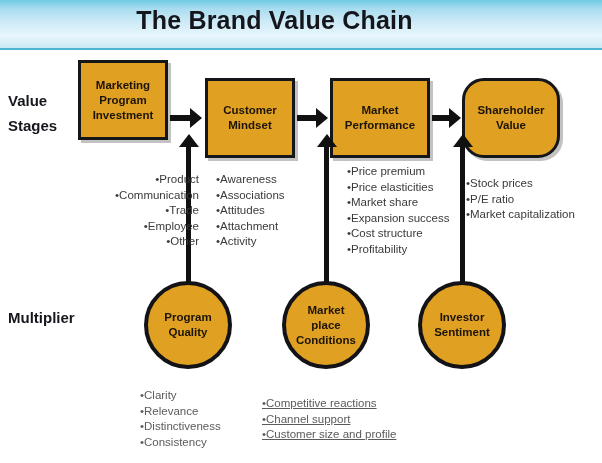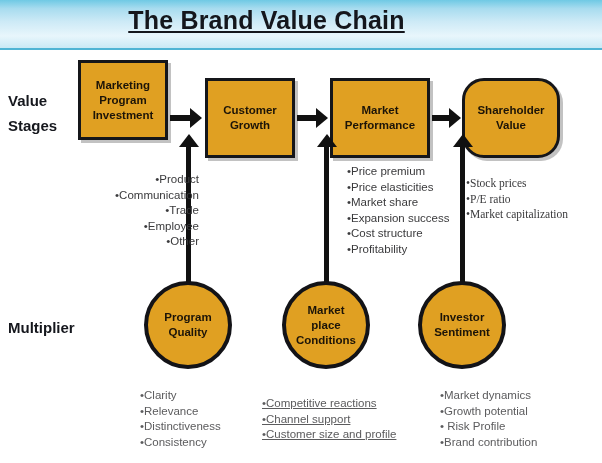--- a/index.html
+++ b/index.html
@@ -11,34 +11,33 @@
   }
   #stage{position:relative;width:602px;height:463px;}
 
   
   .header{
     position:absolute;left:0;top:0;width:602px;height:48px;
     background:linear-gradient(to bottom,#6fc9e4 0%,#a8dcef 18%,#cdeaf6 45%,#e8f6fc 75%,#c9e9f5 100%);
     border-bottom:2px solid #4fb4d4;
   }
   .header-title{
-    position:absolute;left:4px;top:6px;width:525px;
+    position:absolute;left:12px;top:6px;width:525px;
     text-align:center;
     font-size:25px;font-weight:bold;color:#14161c;
     letter-spacing:.2px;
-    text-decoration:underline;
   }
 
   
   .side-label{
     position:absolute;color:#15171d;font-weight:bold;font-size:15px;
     white-space:pre-line;line-height:25px;
   }
   #label-value-stages{left:8px;top:88px;}
-  #label-multiplier{left:8px;top:305px;margin-top:10px;}
+  #label-multiplier{left:8px;top:305px;}
 
   
   .stage-box{
     position:absolute;
     background:#e0a022;
     border:3px solid #15161a;
     box-shadow:3px 3px 0 rgba(120,120,120,.45);
     display:flex;align-items:center;justify-content:center;
     text-align:center;
     font-size:11.5px;font-weight:bold;color:#1c1408;
@@ -95,62 +94,63 @@
   </div>
 
   <div class="side-label" id="label-value-stages">Value
 Stages</div>
   <div class="side-label" id="label-multiplier">Multiplier</div>
 
   <div class="stage-box" style="left:78px;top:60px;width:90px;height:80px;">Marketing
 Program
 Investment</div>
   <div class="stage-box" style="left:205px;top:78px;width:90px;height:80px;">Customer
-Growth</div>
+Mindset</div>
   <div class="stage-box" style="left:330px;top:78px;width:100px;height:80px;">Market
 Performance</div>
   <div class="stage-box" style="left:462px;top:78px;width:98px;height:80px;border-radius:22px;">Shareholder
 Value</div>
 
   <div class="h-arrow" style="left:170px;top:115px;width:21px;"></div>
   <div class="h-arrow" style="left:297px;top:115px;width:20px;"></div>
   <div class="h-arrow" style="left:432px;top:115px;width:18px;"></div>
 
   <div class="v-arrow" style="left:186px;top:146px;height:140px;"></div>
   <div class="v-arrow" style="left:324px;top:146px;height:140px;"></div>
   <div class="v-arrow" style="left:460px;top:146px;height:140px;"></div>
 
   <div class="bullets" style="left:84px;top:172px;width:115px;text-align:right;">•Product
 •Communication
 •Trade
 •Employee
 •Other</div>
+  <div class="bullets" style="left:216px;top:172px;width:110px;">•Awareness
+•Associations
+•Attitudes
+•Attachment
+•Activity</div>
   <div class="bullets" style="left:347px;top:164px;width:120px;">•Price premium
 •Price elasticities
 •Market share
 •Expansion success
 •Cost structure
 •Profitability</div>
-  <div class="bullets" style="left:466px;top:176px;width:135px;font-family:Liberation Serif, serif;">•Stock prices
+  <div class="bullets" style="left:466px;top:176px;width:135px;">•Stock prices
 •P/E ratio
 •Market capitalization</div>
 
   <div class="circle" style="left:144px;top:281px;width:88px;height:88px;">Program
 Quality</div>
   <div class="circle" style="left:282px;top:281px;width:88px;height:88px;">Market
 place
 Conditions</div>
   <div class="circle" style="left:418px;top:281px;width:88px;height:88px;">Investor
 Sentiment</div>
 
   <div class="bullets gray" style="left:140px;top:388px;width:130px;">•Clarity
 •Relevance
 •Distinctiveness
 •Consistency</div>
   <div class="bullets gray" style="left:262px;top:396px;width:170px;text-decoration:underline;">•Competitive reactions
 •Channel support
 •Customer size and profile</div>
-  <div class="bullets gray" style="left:440px;top:388px;width:160px;">•Market dynamics
-•Growth potential
-• Risk Profile
-•Brand contribution</div>
 
 </div>
 
 </body></html>

